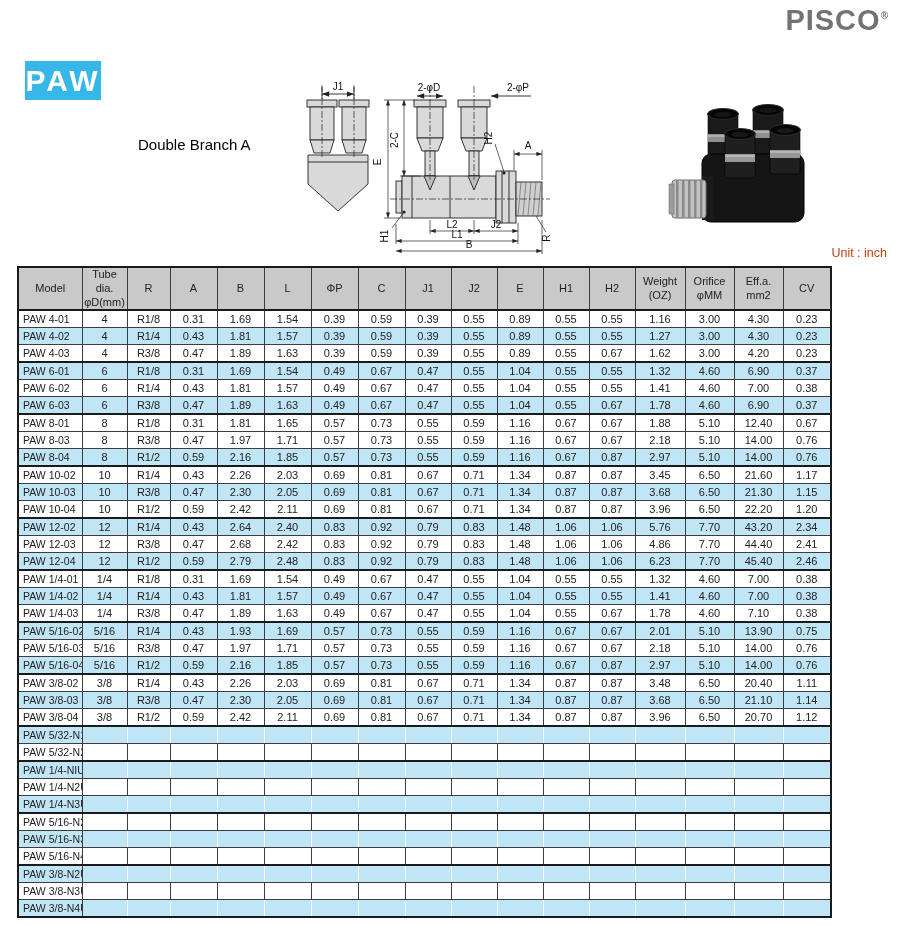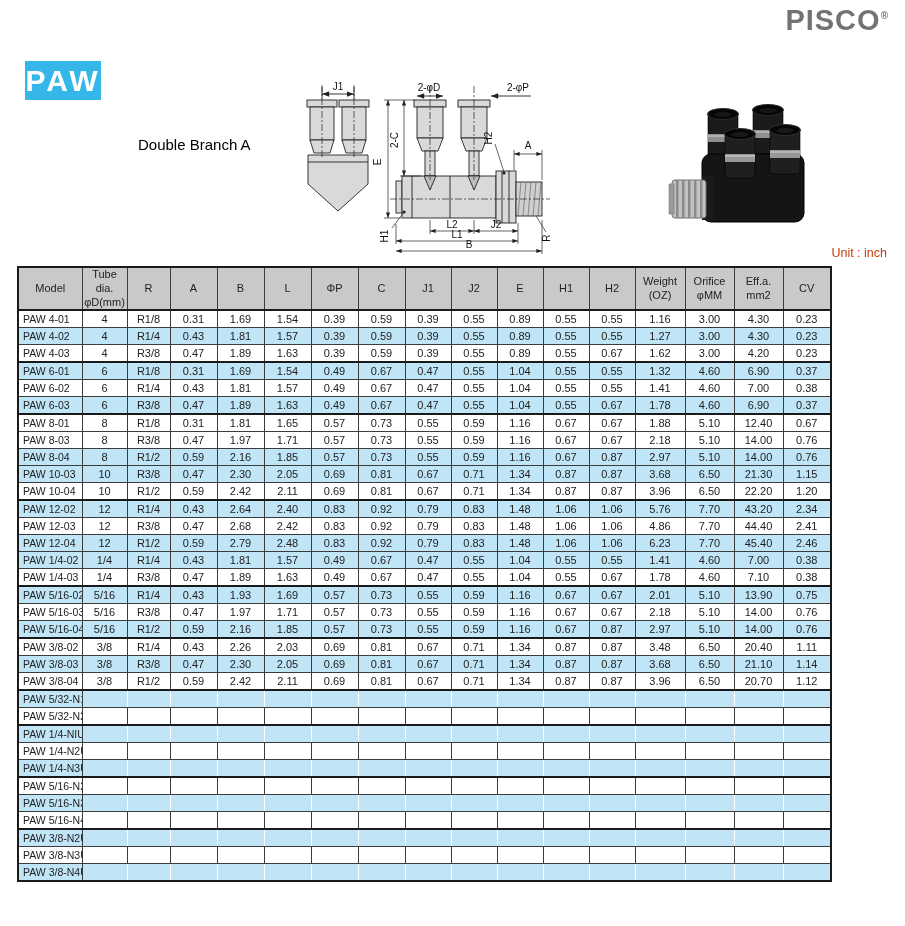--- a/index.html
+++ b/index.html
@@ -405,20 +405,39 @@
         <td>0.55</td>
         <td>0.59</td>
         <td>1.16</td>
         <td>0.67</td>
         <td>0.87</td>
         <td>2.97</td>
         <td>5.10</td>
         <td>14.00</td>
         <td>0.76</td>
       </tr>
+      <tr class="grp">
+        <td class="model">PAW 10-02</td>
+        <td>10</td>
+        <td>R1/4</td>
+        <td>0.43</td>
+        <td>2.26</td>
+        <td>2.03</td>
+        <td>0.69</td>
+        <td>0.81</td>
+        <td>0.67</td>
+        <td>0.71</td>
+        <td>1.34</td>
+        <td>0.87</td>
+        <td>0.87</td>
+        <td>3.45</td>
+        <td>6.50</td>
+        <td>21.60</td>
+        <td>1.17</td>
+      </tr>
       <tr class="alt">
         <td class="model">PAW 10-03</td>
         <td>10</td>
         <td>R3/8</td>
         <td>0.47</td>
         <td>2.30</td>
         <td>2.05</td>
         <td>0.69</td>
         <td>0.81</td>
         <td>0.67</td>
@@ -500,20 +519,39 @@
         <td>0.79</td>
         <td>0.83</td>
         <td>1.48</td>
         <td>1.06</td>
         <td>1.06</td>
         <td>6.23</td>
         <td>7.70</td>
         <td>45.40</td>
         <td>2.46</td>
       </tr>
+      <tr class="grp">
+        <td class="model">PAW 1/4-01</td>
+        <td>1/4</td>
+        <td>R1/8</td>
+        <td>0.31</td>
+        <td>1.69</td>
+        <td>1.54</td>
+        <td>0.49</td>
+        <td>0.67</td>
+        <td>0.47</td>
+        <td>0.55</td>
+        <td>1.04</td>
+        <td>0.55</td>
+        <td>0.55</td>
+        <td>1.32</td>
+        <td>4.60</td>
+        <td>7.00</td>
+        <td>0.38</td>
+      </tr>
       <tr class="alt">
         <td class="model">PAW 1/4-02</td>
         <td>1/4</td>
         <td>R1/4</td>
         <td>0.43</td>
         <td>1.81</td>
         <td>1.57</td>
         <td>0.49</td>
         <td>0.67</td>
         <td>0.47</td>

